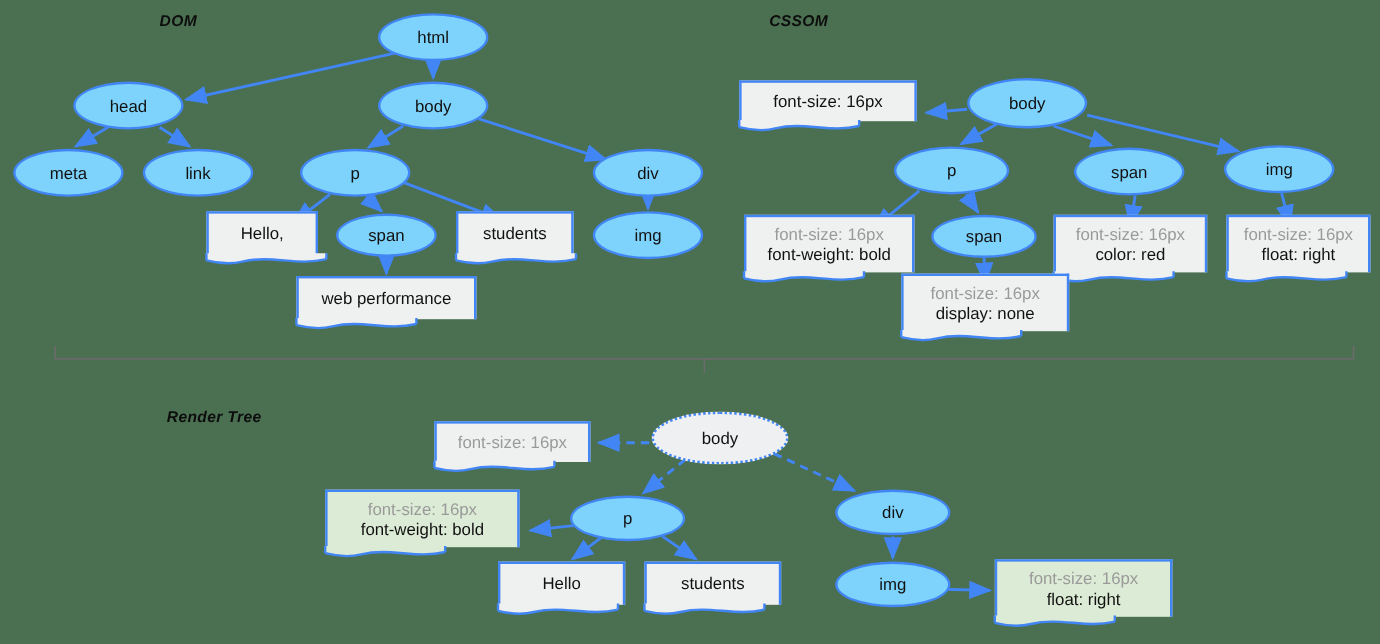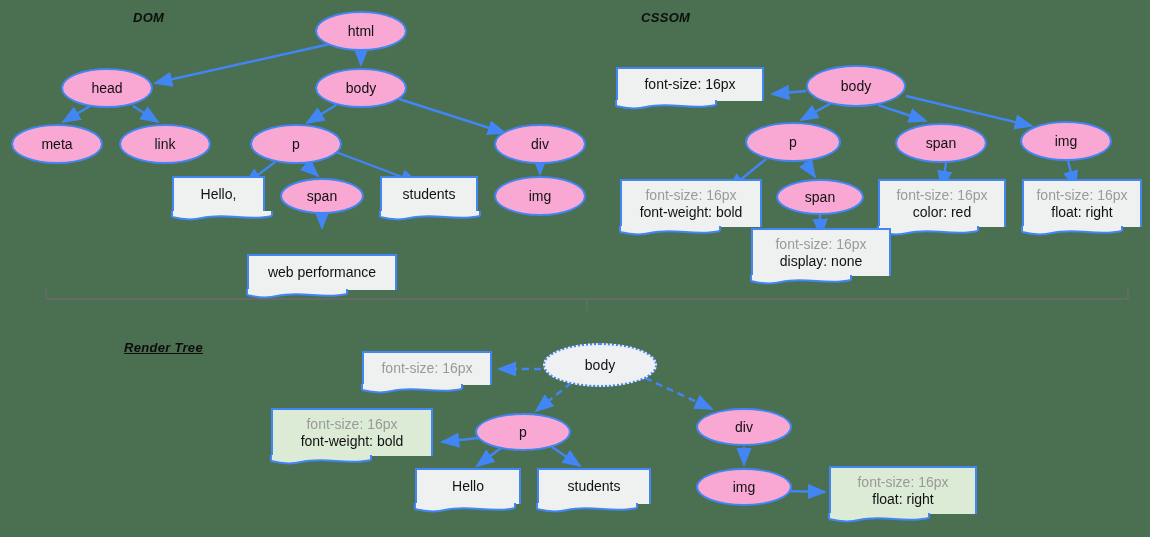--- a/index.html
+++ b/index.html
@@ -19,21 +19,21 @@
     font-size:13px;
     color:#0d0d0d;
     white-space:nowrap;
     letter-spacing:.3px;
   }
 
   
   .node{
     position:absolute;
     display:flex;align-items:center;justify-content:center;
-    background:#f9a8d4;
+    background:#7dd3fc;
     border:2px solid #4285f4;
     border-radius:50%;
     color:#111;
     font-size:14px;
     box-sizing:border-box;
     z-index:3;
   }
   .node.ghost{
     background:#eef0f1;
     border:2px dotted #4285f4;
@@ -114,21 +114,21 @@
     <g stroke="#6b6b6b" stroke-width="1.4">
       <line x1="46" y1="299" x2="1128" y2="299"></line>
       <line x1="46" y1="288" x2="46" y2="299"></line>
       <line x1="587" y1="299" x2="587" y2="311"></line>
       <line x1="1128" y1="288" x2="1128" y2="299"></line>
     </g>
   </svg>
 
   <div class="title" style="left:133px;top:10px;">DOM</div>
   <div class="title" style="left:641px;top:10px;">CSSOM</div>
-  <div class="title" style="left:124px;top:340px;text-decoration:underline;">Render Tree</div>
+  <div class="title" style="left:139px;top:340px;">Render Tree</div>
 
 <div class="node" style="left: 315px; top: 11px; width: 92px; height: 40px;">
       <span>html</span>
     </div>
     <div class="node" style="left: 61px; top: 68px; width: 92px; height: 40px;">
       <span>head</span>
     </div>
     <div class="node" style="left: 315px; top: 68px; width: 92px; height: 40px;">
       <span>body</span>
     </div>
@@ -159,21 +159,21 @@
       </svg>
     </div>
     <div class="box" style="left: 380px; top: 176px; width: 98px; height: 36px;">
       <div class="ln strong">students</div>
       <svg class="wave" viewBox="0 0 100 12" preserveAspectRatio="none">
         <path d="M0,0 L100,0 L100,5 C75,11 55,1 30,7 C18,10 8,8 0,6 Z" fill="#eff0f0"></path>
         <path d="M0,6 C8,8 18,10 30,7 C55,1 75,11 100,5" fill="none" stroke="#4285f4" stroke-width="2" vector-effect="non-scaling-stroke"></path>
         <path d="M0,0 L0,6 M100,0 L100,5" fill="none" stroke="#4285f4" stroke-width="2" vector-effect="non-scaling-stroke"></path>
       </svg>
     </div>
-    <div class="box" style="left: 247px; top: 230px; width: 150px; height: 36px; margin-top: 24px;">
+    <div class="box" style="left: 247px; top: 230px; width: 150px; height: 36px;">
       <div class="ln strong">web performance</div>
       <svg class="wave" viewBox="0 0 100 12" preserveAspectRatio="none">
         <path d="M0,0 L100,0 L100,5 C75,11 55,1 30,7 C18,10 8,8 0,6 Z" fill="#eff0f0"></path>
         <path d="M0,6 C8,8 18,10 30,7 C55,1 75,11 100,5" fill="none" stroke="#4285f4" stroke-width="2" vector-effect="non-scaling-stroke"></path>
         <path d="M0,0 L0,6 M100,0 L100,5" fill="none" stroke="#4285f4" stroke-width="2" vector-effect="non-scaling-stroke"></path>
       </svg>
     </div>
     <div class="node" style="left: 806px; top: 65px; width: 100px; height: 42px;">
       <span>body</span>
     </div>

